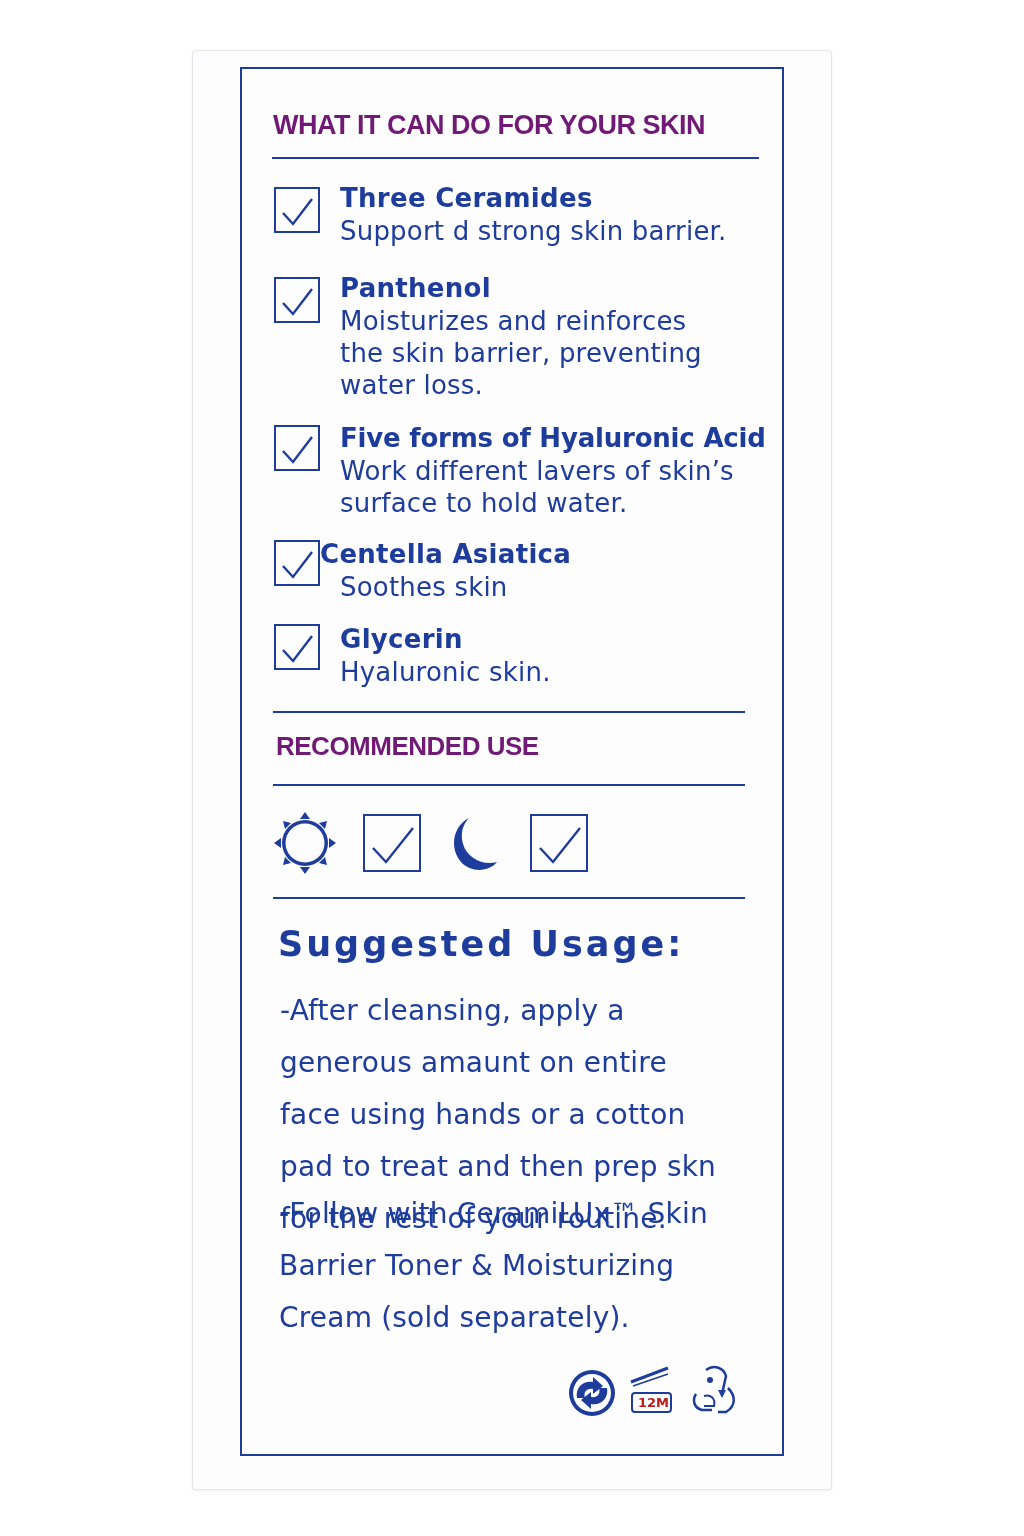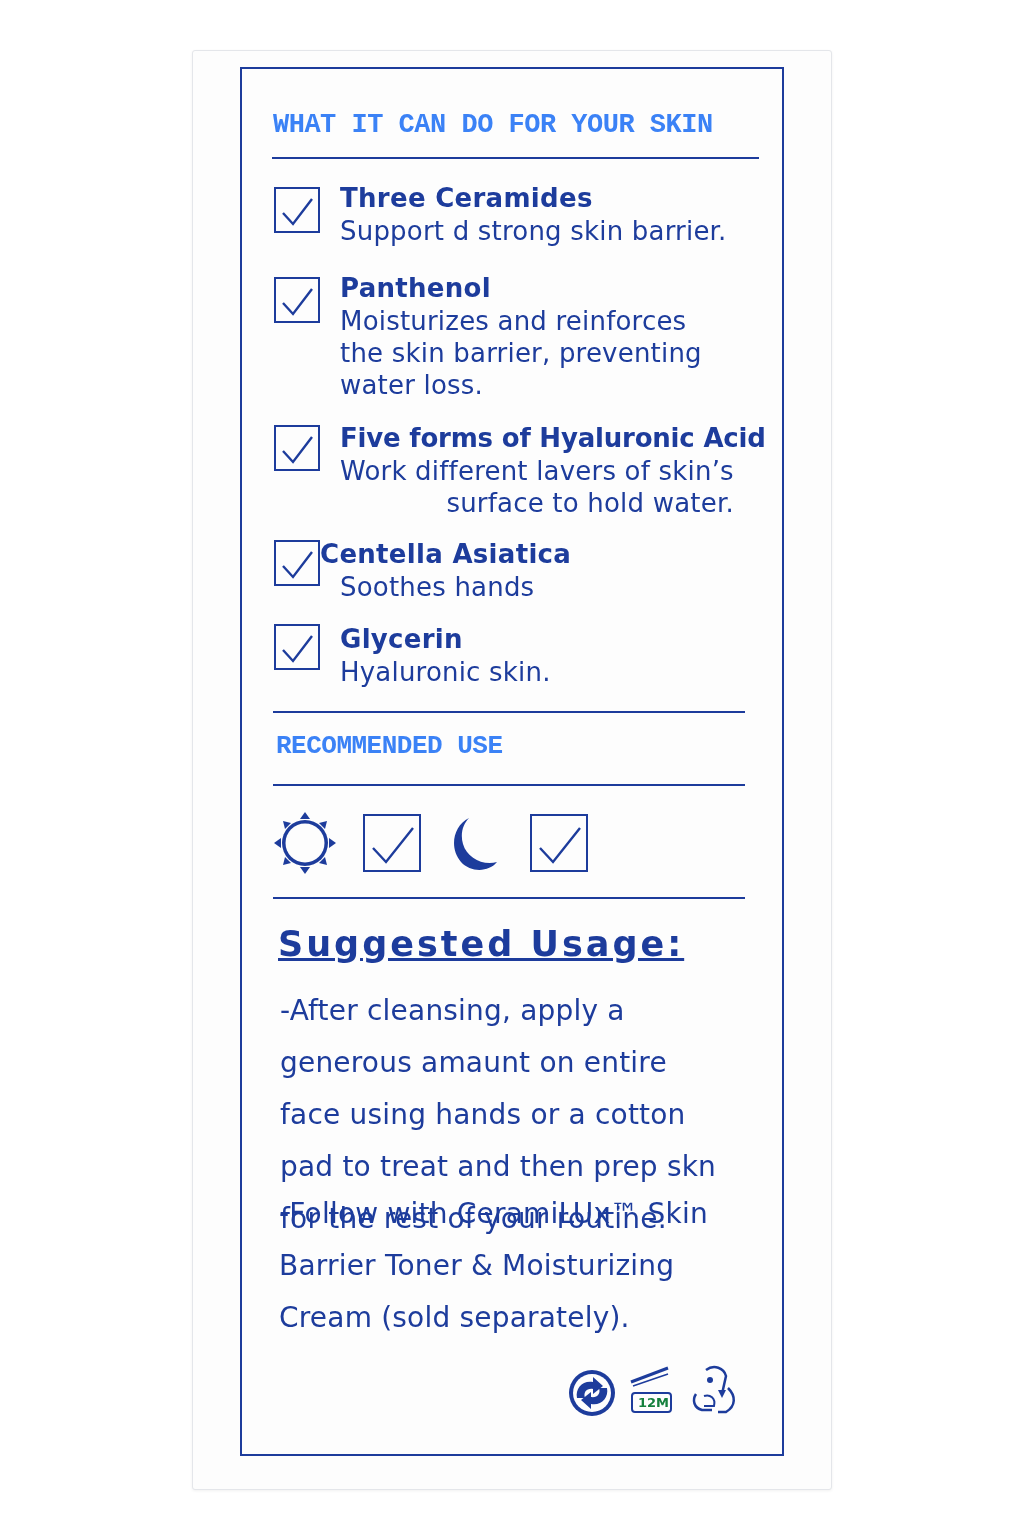--- a/index.html
+++ b/index.html
@@ -11,31 +11,31 @@
     position:absolute; left:192px; top:50px; width:638px; height:1438px;
     background:#fdfdfd; border:1px solid #e4e6ea; border-radius:3px;
     box-shadow: 0 1px 3px rgba(0,0,0,0.06);
   }
   .frame {
     position:absolute; left:240px; top:67px; width:540px; height:1385px;
     border:2px solid #1d3c9c; box-sizing:content-box;
   }
   .abs { position:absolute; }
   .h-upper {
-    font-family:Liberation Mono, monospace; font-weight:bold; font-size:27px;
-    letter-spacing:-0.5px; color:#3b82f6; white-space:nowrap;
+    font-family:Liberation Sans, sans-serif; font-weight:bold; font-size:27px;
+    letter-spacing:-0.5px; color:#701a75; white-space:nowrap;
   }
   .rule { position:absolute; height:2px; background:#1d3c9c; }
   .chk {
     position:absolute; width:46px; height:46px; border:2px solid #1d3c9c; box-sizing:border-box;
   }
   .chk svg { position:absolute; left:4px; top:4px; }
   .ing-name { position:absolute; font-weight:bold; font-size:26px; letter-spacing:0.3px; white-space:nowrap; }
   .ing-desc { position:absolute; font-size:26px; line-height:32px; white-space:pre-line; letter-spacing:0.2px; }
-  .sug-title { position:absolute; font-weight:bold; font-size:35px; letter-spacing:3px; white-space:nowrap;text-decoration:underline; }
+  .sug-title { position:absolute; font-weight:bold; font-size:35px; letter-spacing:3px; white-space:nowrap; }
   .sug-text { position:absolute; font-size:28px; line-height:52px; white-space:pre-line; letter-spacing:0.2px; }
 </style>
 </head>
 <body>
 
 <div class="card"></div>
 <div class="frame"></div>
 
 <div class="abs h-upper" style="left:273px; top:110px;">WHAT IT CAN DO FOR YOUR SKIN</div>
 <div class="rule" style="left:272px; top:157px; width:487px;"></div>
@@ -57,30 +57,30 @@
 <div class="ing-desc" style="left:340px; top:305px;">Moisturizes and reinforces
 the skin barrier, preventing
 water loss.</div>
 
 <div class="chk" style="left:274px; top:425px;">
   <svg width="36" height="36" viewBox="0 0 36 36">
       <polyline points="3,20 13,31 32,6" fill="none" stroke="#1d3c9c" stroke-width="2.4"></polyline>
     </svg>
 </div>
 <div class="ing-name" style="left:340px; top:423px; letter-spacing:-0.2px;">Five forms of Hyaluronic Acid</div>
-<div class="ing-desc" style="left:340px; top:455px;text-align:right;">Work different lavers of skin’s
+<div class="ing-desc" style="left:340px; top:455px;">Work different lavers of skin’s
 surface to hold water.</div>
 
 <div class="chk" style="left:274px; top:540px;">
   <svg width="36" height="36" viewBox="0 0 36 36">
       <polyline points="3,20 13,31 32,6" fill="none" stroke="#1d3c9c" stroke-width="2.4"></polyline>
     </svg>
 </div>
 <div class="ing-name" style="left:320px; top:539px;">Centella Asiatica</div>
-<div class="ing-desc" style="left:340px; top:571px;">Soothes hands</div>
+<div class="ing-desc" style="left:340px; top:571px;">Soothes skin</div>
 
 <div class="chk" style="left:274px; top:624px;">
   <svg width="36" height="36" viewBox="0 0 36 36">
       <polyline points="3,20 13,31 32,6" fill="none" stroke="#1d3c9c" stroke-width="2.4"></polyline>
     </svg>
 </div>
 <div class="ing-name" style="left:340px; top:624px;">Glycerin</div>
 <div class="ing-desc" style="left:340px; top:656px;">Hyaluronic skin.</div>
 
 <div class="rule" style="left:273px; top:711px; width:472px;"></div>
@@ -137,21 +137,21 @@
     <path d="M10,30 C8,20 16,12 26,14 L26,9 L36,18 L26,26 L26,21 C20,20 16,24 18,30 Z" fill="#1d3c9c"></path>
     <path d="M40,20 C42,30 34,38 24,36 L24,41 L14,32 L24,24 L24,29 C30,30 34,26 32,20 Z" fill="#1d3c9c"></path>
   </svg>
 </div>
 <div class="abs" style="left:628px; top:1366px;">
   <svg width="46" height="50" viewBox="0 0 46 50">
     <path d="M3,16 L40,2" stroke="#1d3c9c" stroke-width="3" fill="none"></path>
     <path d="M5,20 L40,8" stroke="#1d3c9c" stroke-width="1.5" fill="none"></path>
     <rect x="4" y="27" width="39" height="19" rx="3" fill="none" stroke="#1d3c9c" stroke-width="2"></rect>
   </svg>
-  <span class="abs" style="left:10px; top:29px; font-size:13px; font-weight:bold; color:#15803d;">12M</span>
+  <span class="abs" style="left:10px; top:29px; font-size:13px; font-weight:bold; color:#b91c1c;">12M</span>
 </div>
 <div class="abs" style="left:688px; top:1364px;">
   <svg width="52" height="54" viewBox="0 0 52 54">
     <path d="M18,6 C26,0 36,4 38,12 L34,30" fill="none" stroke="#1d3c9c" stroke-width="2.5"></path>
     <polygon points="30,26 38,26 34,34" fill="#1d3c9c"></polygon>
     <path d="M40,24 C48,32 48,42 38,48 L30,48" fill="none" stroke="#1d3c9c" stroke-width="2.5"></path>
     <path d="M8,30 C4,36 6,44 14,46 L24,46" fill="none" stroke="#1d3c9c" stroke-width="2.5"></path>
     <path d="M16,32 C22,30 28,34 26,42 L16,42" fill="none" stroke="#1d3c9c" stroke-width="2"></path>
     <circle cx="22" cy="16" r="3" fill="#1d3c9c"></circle>
   </svg>

